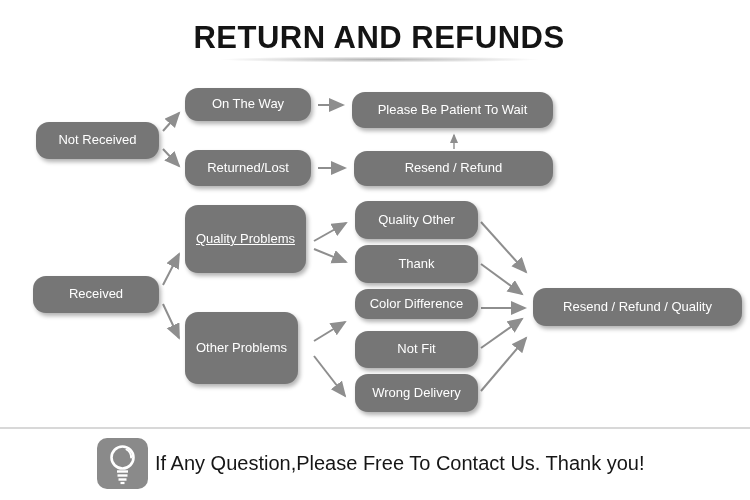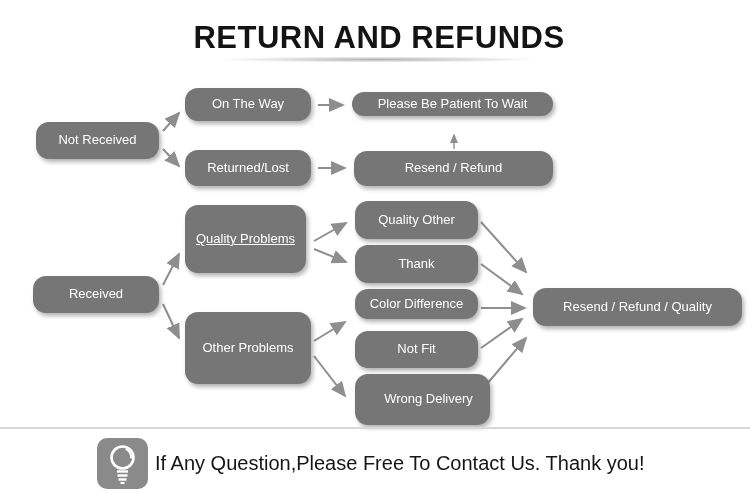--- a/index.html
+++ b/index.html
@@ -17,30 +17,30 @@
   }
   .arrows{position:absolute;left:0;top:0;}
   .node{
     position:absolute;background:#767676;color:#fff;border-radius:13px;
     display:flex;align-items:center;justify-content:center;text-align:center;
     font-size:13px;line-height:1.1;box-shadow:2px 3px 4px rgba(0,0,0,.30);
   }
   .n-not-received {left:36px; top:122px;width:123px;height:37px;}
   .n-on-the-way   {left:185px;top:88px; width:126px;height:33px;}
   .n-returned-lost{left:185px;top:150px;width:126px;height:36px;}
-  .n-please-wait  {left:352px;top:92px; width:201px;height:24px;text-align:right;}
+  .n-please-wait  {left:352px;top:92px; width:201px;height:36px;text-align:right;}
   .n-resend-refund{left:354px;top:151px;width:199px;height:35px;}
   .n-quality-problems{left:185px;top:205px;width:121px;height:68px;text-decoration:underline;}
   .n-received     {left:33px; top:276px;width:126px;height:37px;}
-  .n-other-problems{left:185px;top:312px;width:126px;height:72px;}
+  .n-other-problems{left:185px;top:312px;width:113px;height:72px;}
   .n-quality-defect{left:355px;top:201px;width:123px;height:38px;}
   .n-damage       {left:355px;top:245px;width:123px;height:38px;}
   .n-color-difference{left:355px;top:289px;width:123px;height:30px;}
   .n-not-fit      {left:355px;top:331px;width:123px;height:37px;}
-  .n-wrong-delivery{left:355px;top:374px;width:123px;height:51px;padding-left:12px;}
+  .n-wrong-delivery{left:355px;top:374px;width:123px;height:38px;}
   .n-final        {left:533px;top:288px;width:209px;height:38px;}
   .divider{position:absolute;left:0;top:427px;width:750px;height:2px;background:#d8d8d8;}
   .bulb-badge{
     position:absolute;left:97px;top:438px;width:51px;height:51px;
     background:#8a8a8a;border-radius:10px;
   }
   .footer-msg{
     position:absolute;left:155px;top:452px;width:560px;
     font-size:20px;color:#161616;
   }

